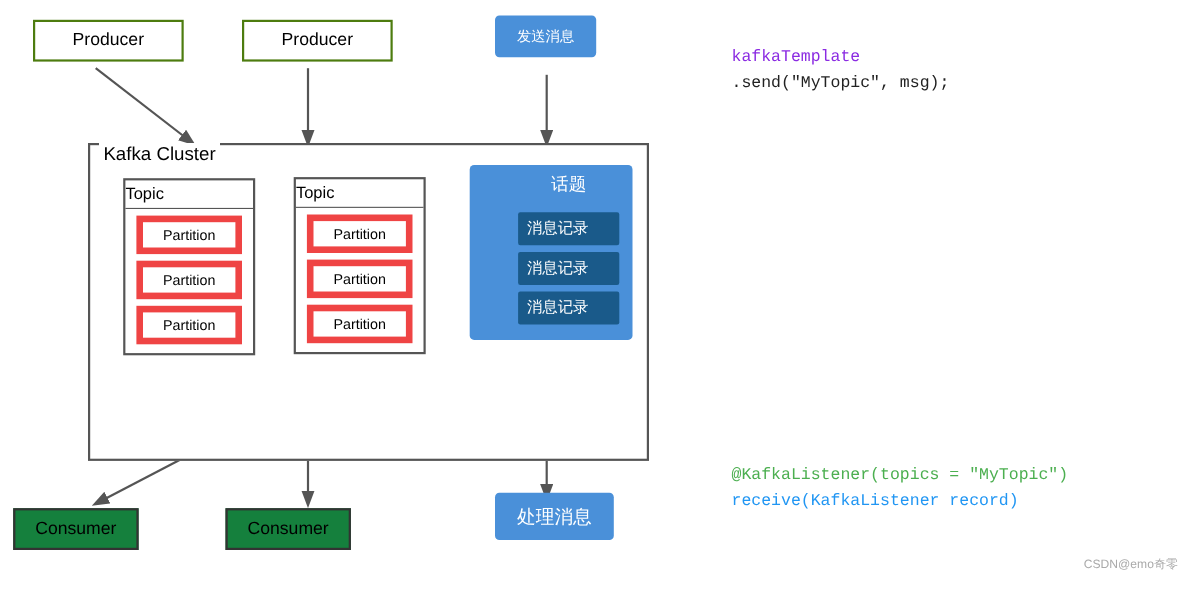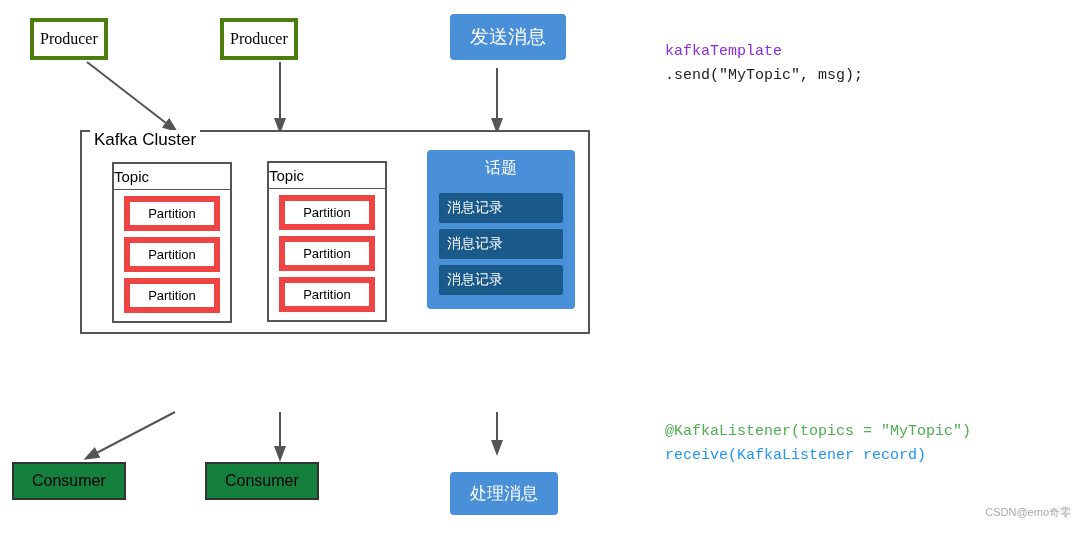--- a/index.html
+++ b/index.html
@@ -19,37 +19,36 @@
       height: 528px;
       padding: 20px 15px;
       display: flex;
       flex-direction: column;
       justify-content: space-between;
     }
 
     
     .producer-box {
       position: absolute;
-      border: 4px solid #4d7c0f;
-      background: #fff;
-      padding: 8px 6px;
+      border: 2px solid #4d7c0f;
+      background: #fff;
+      padding: 8px 34px;
       font-size: 16px;
       font-weight: normal;
-      font-family: Liberation Serif, serif;
     }
 
     
     .kafka-cluster {
       position: absolute;
       border: 2px solid #555;
       background: #fff;
       top: 130px;
       left: 80px;
       width: 510px;
-      height: 204px;
+      height: 289px;
     }
     .kafka-cluster-label {
       position: absolute;
       top: -2px;
       left: 8px;
       font-size: 17px;
       font-weight: normal;
       background: #fff;
       padding: 0 4px;
     }
@@ -73,20 +72,21 @@
       font-size: 13px;
       text-align: center;
       background: #fff;
     }
 
     
     .blue-topic {
       position: absolute;
       background: #4a90d9;
       border-radius: 4px;
+      padding-left: 32px;
     }
     .blue-topic-label {
       color: #fff;
       font-size: 16px;
       text-align: center;
       padding: 8px 0;
     }
     .record-box {
       background: #1a5a8a;
       color: #fff;
@@ -95,21 +95,21 @@
       font-size: 14px;
       text-align: left;
       border-radius: 2px;
     }
 
     
     .send-btn {
       position: absolute;
       background: #4a90d9;
       color: #fff;
-      font-size: 19px;
+      font-size: 13px;
       padding: 10px 20px;
       border-radius: 4px;
       text-align: center;
     }
 
     
     .process-btn {
       position: absolute;
       background: #4a90d9;
       color: #fff;
@@ -220,21 +220,21 @@
 </div>
 
 <div class="consumer-box" style="left:12px; top:462px;">
   <span>Consumer</span>
 </div>
 
 <div class="consumer-box" style="left:205px; top:462px;">
   <span>Consumer</span>
 </div>
 
-<div class="process-btn" style="left:450px; top:472px;">
+<div class="process-btn" style="left:450px; top:448px;">
   <span>处理消息</span>
 </div>
 
 <div class="code-area">
   <div class="code-top">
     <div class="code-line">
       <span class="purple-text">kafkaTemplate</span>
     </div>
     <div class="code-line">
       <span class="black-text">.send("MyTopic", msg);</span>

